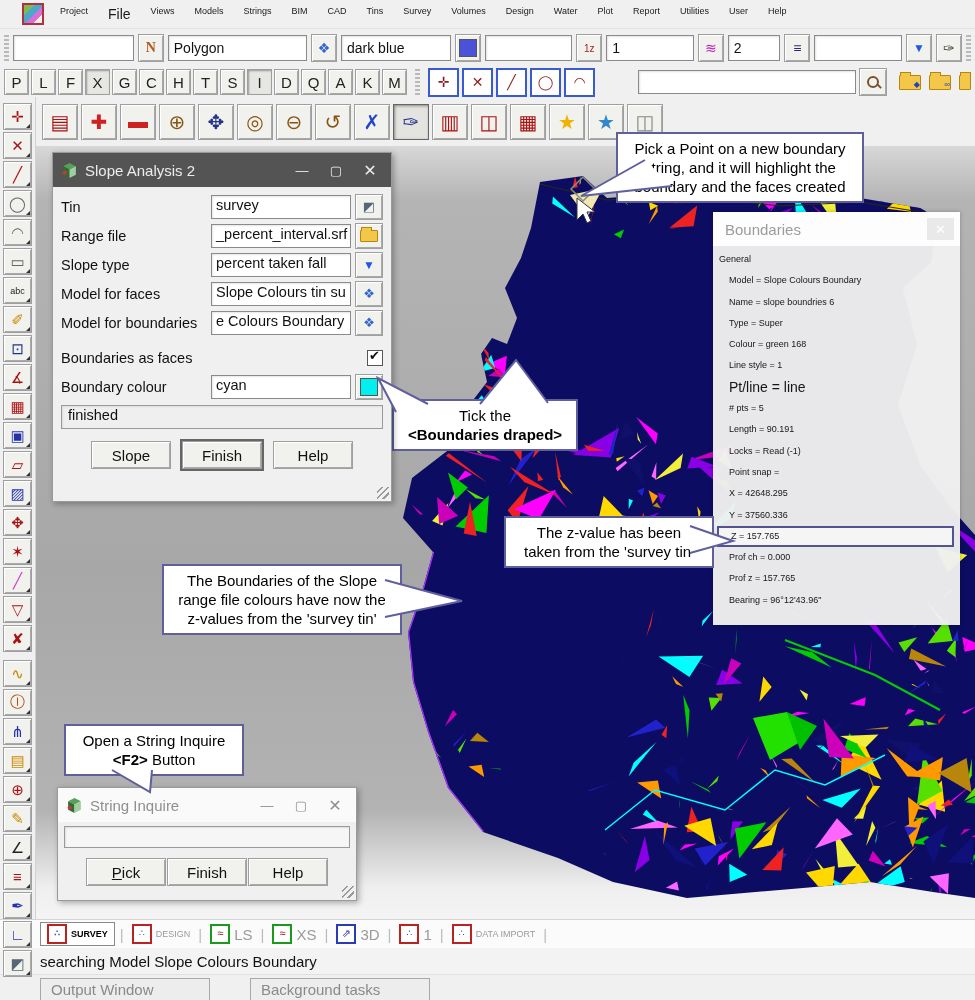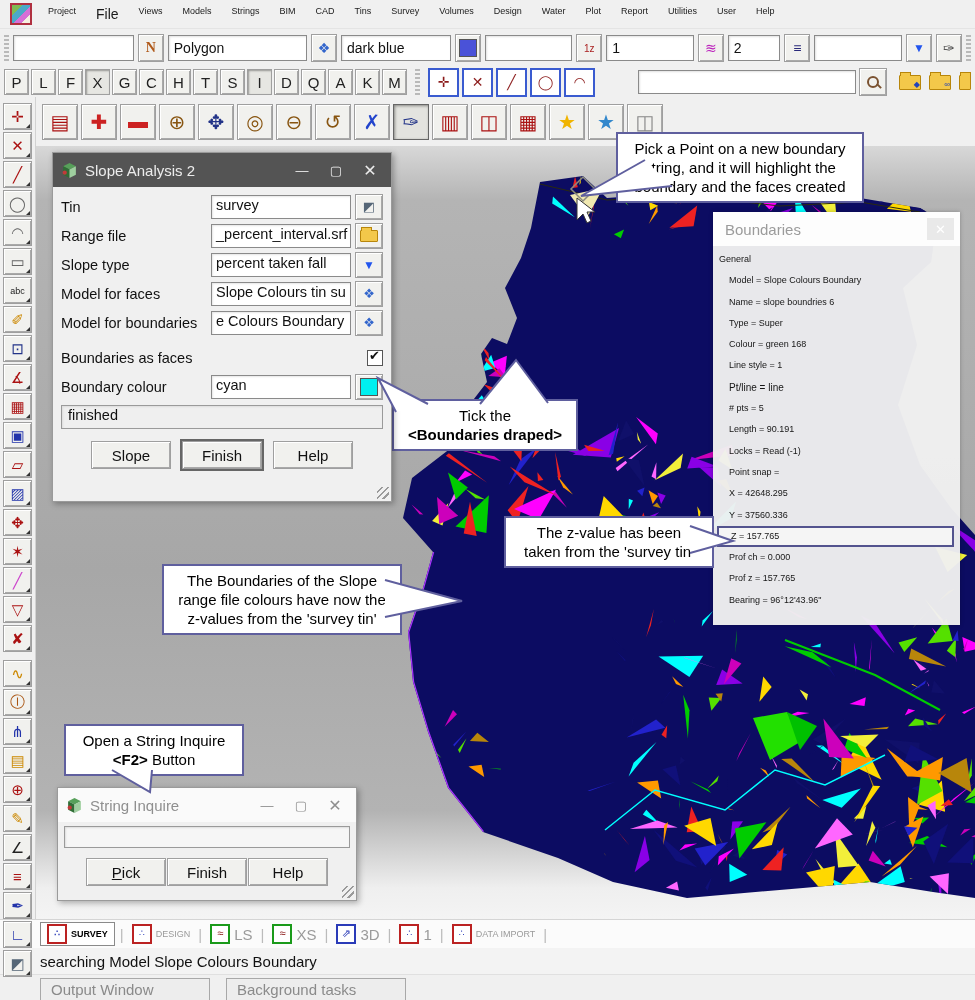--- a/index.html
+++ b/index.html
@@ -1,19 +1,19 @@
 <!DOCTYPE html>
 <html><head>
 <meta charset="utf-8">
 <style>
   html,body{margin:0;padding:0;background:#888;}
   #app{position:relative;width:975px;height:1000px;background:#f0f0f0;
        font-family:"Liberation Sans",sans-serif;overflow:hidden;color:#111;}
   
-  .menubar{height:28px;display:flex;align-items:center;padding-left:8px;background:#f0f0f0;white-space:nowrap;overflow:hidden;}
+  .menubar{height:28px;display:flex;align-items:center;padding-left:20px;background:#f0f0f0;white-space:nowrap;overflow:hidden;}
   .app-icon{width:18px;height:18px;border:2px solid #b03040;margin:0 6px 0 2px;flex:0 0 auto;
     background:linear-gradient(135deg,#7fba53 0 30%,#4aa9c8 30% 55%,#d66fd6 55% 75%,#f5f0e0 75%);}
   .menu-item{padding:0 10px;font-size:15px;color:#1a1a1a;cursor:default;}
   .toolbar2{height:38px;display:flex;align-items:center;gap:4px;padding:0 4px;border-top:1px solid #e4e4e4;}
   .grip{width:5px;height:26px;flex:0 0 auto;background:repeating-linear-gradient(180deg,#b9b9b9 0 2px,transparent 2px 4px);}
   .tb-field{height:22px;background:#fff;border:1px solid #8a8a8a;box-shadow:inset 1px 1px 2px rgba(0,0,0,.12);
     font-size:14px;padding:1px 5px;display:flex;align-items:center;overflow:hidden;white-space:nowrap;}
   .btn3d{background:#f1f1ee;border:1px solid #9f9f9f;box-shadow:inset 1px 1px 0 #fff,inset -1px -1px 0 #a9a9a9;
     display:flex;align-items:center;justify-content:center;cursor:default;}
   .tb-btn{width:26px;height:26px;font-size:14px;}
@@ -96,21 +96,21 @@
   .tab{display:flex;align-items:center;gap:4px;color:#9a9a9a;padding:1px 3px;}
   .tab.active{background:#fff;border:1px solid #8a8a8a;font-weight:bold;color:#000;padding:1px 6px;}
   .tab-ic{width:16px;height:16px;border:2px solid #b22;background:#fff;font-size:9px;line-height:15px;text-align:center;color:#2a3bb8;flex:0 0 auto;}
   .tab-ic.section{border-color:#1a9a1a;color:#8b1a1a;font-size:11px;}
   .tab-ic.persp{border-color:#2a3bb8;font-size:11px;}
   .tab-sep{color:#bbb;}
   .statusbar{height:26px;display:flex;align-items:center;background:#f3f3f3;font-size:15px;color:#111;}
   .status-tin{width:40px;text-align:center;color:#777;font-size:14px;}
   .bottomrow{height:28px;display:flex;align-items:center;gap:16px;padding-left:40px;background:#f0f0f0;border-top:1px solid #e0e0e0;}
   .panel-box{border:1px solid #a8a8a8;background:#ededed;color:#8a8a8a;font-size:15px;padding:2px 10px;}
-  .panel-box.w1{width:148px;} .panel-box.w2{width:158px;}
+  .panel-box.w1{width:148px;} .panel-box.w2{width:158px;margin-left:24px;}
   b{font-weight:bold;}
 </style>
 </head>
 <body>
 <div id="app">
 
 <div class="menubar">
   <span class="app-icon"></span>
   <span style="display:flex;">
 
@@ -661,21 +661,21 @@
     <span class="iw-close">✕</span>
   </div>
   <div class="iw-body">
 
   <div class="iw-row head" style="font-size: 9px;">General</div>
         <div class="iw-row" style="font-size: 9px;">Model = Slope Colours Boundary</div>
         <div class="iw-row" style="font-size: 9px;">Name = slope boundries 6</div>
         <div class="iw-row" style="font-size: 9px;">Type = Super</div>
         <div class="iw-row" style="font-size: 9px;">Colour = green 168</div>
         <div class="iw-row" style="font-size: 9px;">Line style = 1</div>
-        <div class="iw-row" style="font-size: 10px;">Pt/line = line</div>
+        <div class="iw-row" style="font-size: 14px;">Pt/line = line</div>
         <div class="iw-row" style="font-size: 9px;"># pts = 5</div>
         <div class="iw-row" style="font-size: 9px;">Length = 90.191</div>
         <div class="iw-row" style="font-size: 9px;">Locks = Read (-1)</div>
         <div class="iw-row" style="font-size: 9px;">Point snap =</div>
         <div class="iw-row" style="font-size: 9px;">X = 42648.295</div>
         <div class="iw-row" style="font-size: 9px;">Y = 37560.336</div>
         <div class="iw-row hl" style="font-size: 9px;">Z = 157.765</div>
         <div class="iw-row" style="font-size: 9px;">Prof ch = 0.000</div>
         <div class="iw-row" style="font-size: 9px;">Prof z = 157.765</div>
         <div class="iw-row" style="font-size: 9px;">Bearing = 96°12'43.96"</div>

